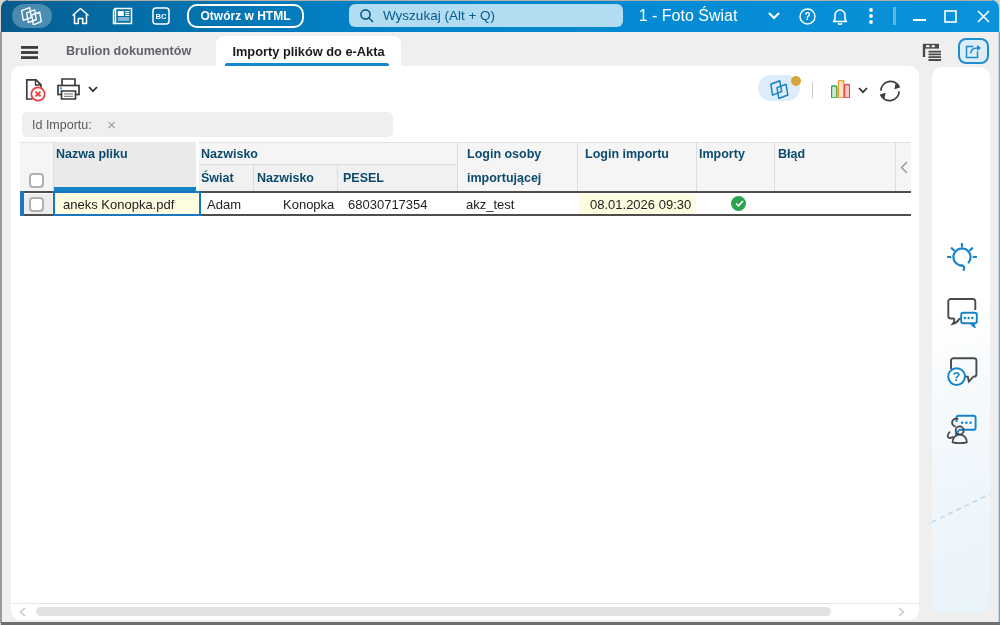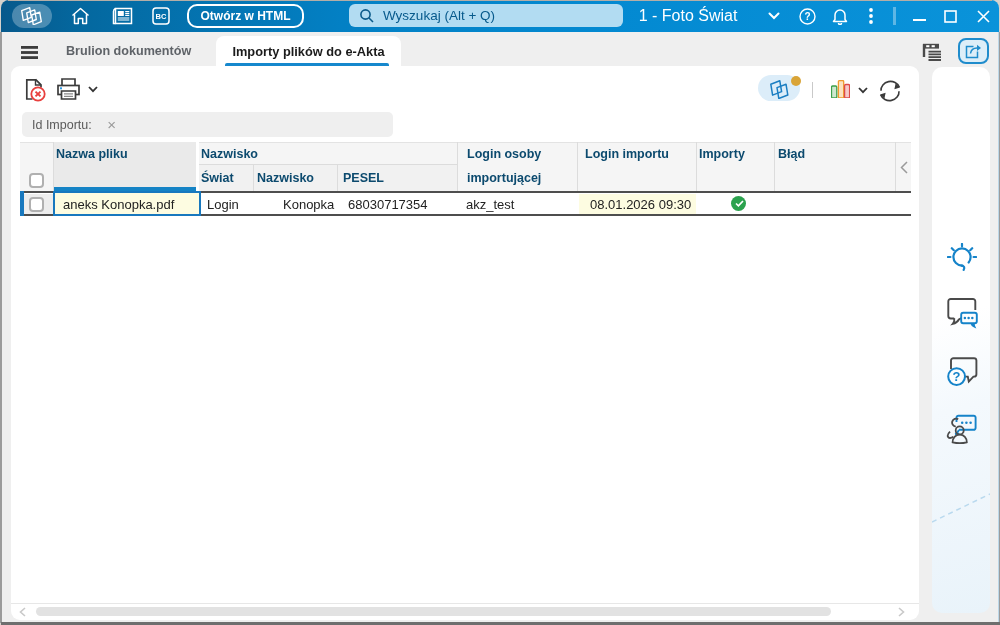--- a/index.html
+++ b/index.html
@@ -226,21 +226,21 @@
         <path d="M7 1 L1.5 6.5 L7 12"></path>
       </svg>
 
     <div class="abs" style="left:9px;top:125px;width:891px;height:25px;background:#fff;border-top:2.5px solid #4e4e4e;border-bottom:2.5px solid #4e4e4e;"></div>
     <div class="abs" style="left:9px;top:125px;width:3.5px;height:25px;background:#1878be;"></div>
     <div class="abs" style="left:12.5px;top:127.5px;width:29.5px;height:20px;background:#ededed;"></div>
     <div class="cb" style="left:18px;top:131px;"></div>
 
     <div class="abs" style="left:42px;top:125px;width:148px;height:25px;background:#fdfce1;border:2.5px solid #1878be;"></div>
     <div class="dtext" style="left:52px;top:131px;text-align:center;">aneks Konopka.pdf</div>
-    <div class="dtext" style="left:196px;top:131px;">Login</div>
+    <div class="dtext" style="left:196px;top:131px;">Adam</div>
     <div class="dtext" style="left:252px;top:131px;margin-left:20px;">Konopka</div>
     <div class="dtext" style="left:337px;top:131px;">68030717354</div>
     <div class="dtext" style="left:455px;top:131px;">akz_test</div>
     <div class="abs" style="left:568px;top:127.5px;width:117px;height:20px;background:#fdfce1;"></div>
     <div class="dtext" style="left:579px;top:131px;">08.01.2026 09:30</div>
 
     <div class="abs" style="left:720px;top:130px;width:15px;height:15px;border-radius:50%;background:#2ba24e;"></div>
     <svg class="abs" style="left:723.5px;top:134px;" width="9" height="7" viewBox="0 0 9 7" fill="none" stroke="#fff" stroke-width="1.7">
         <path d="M1 3.5 L3.4 5.8 L8 1"></path>
       </svg>

